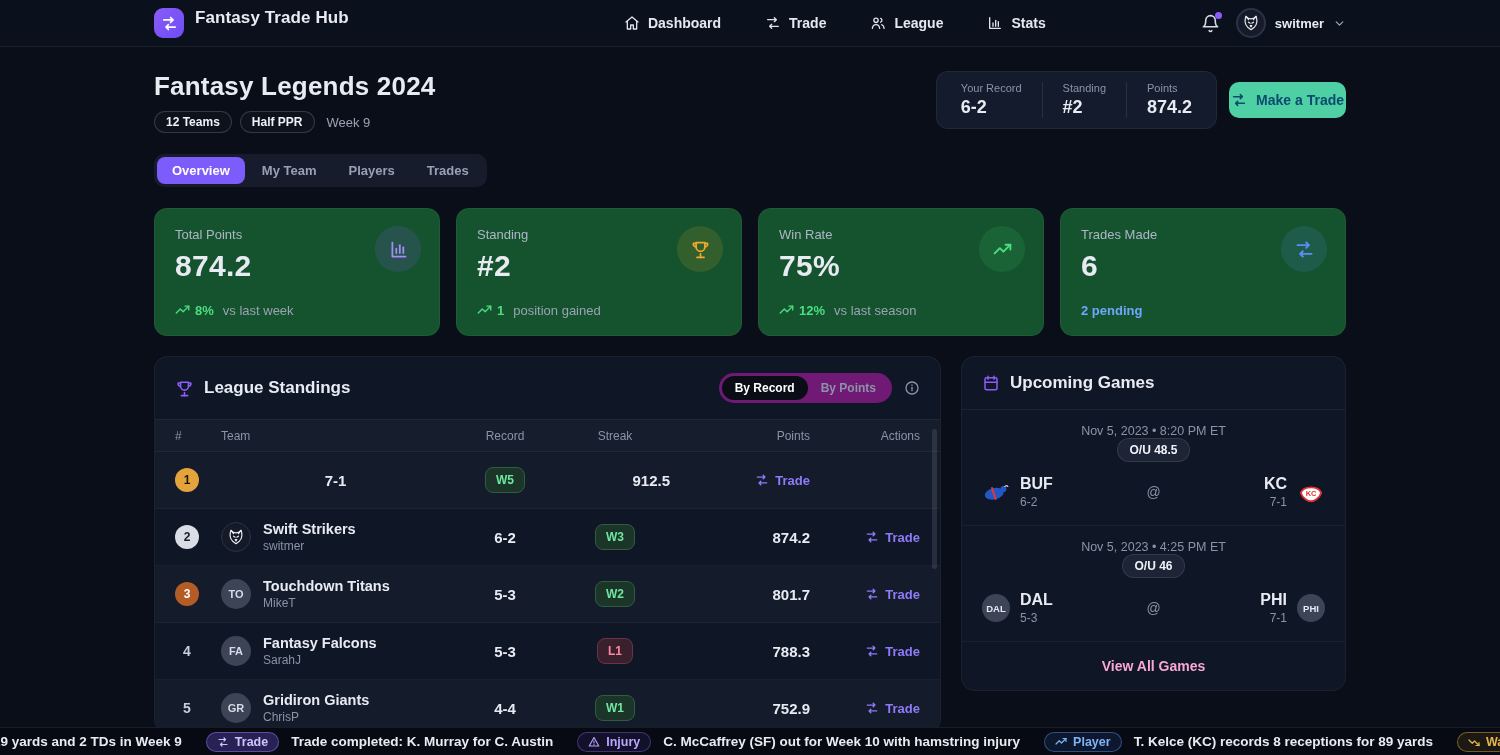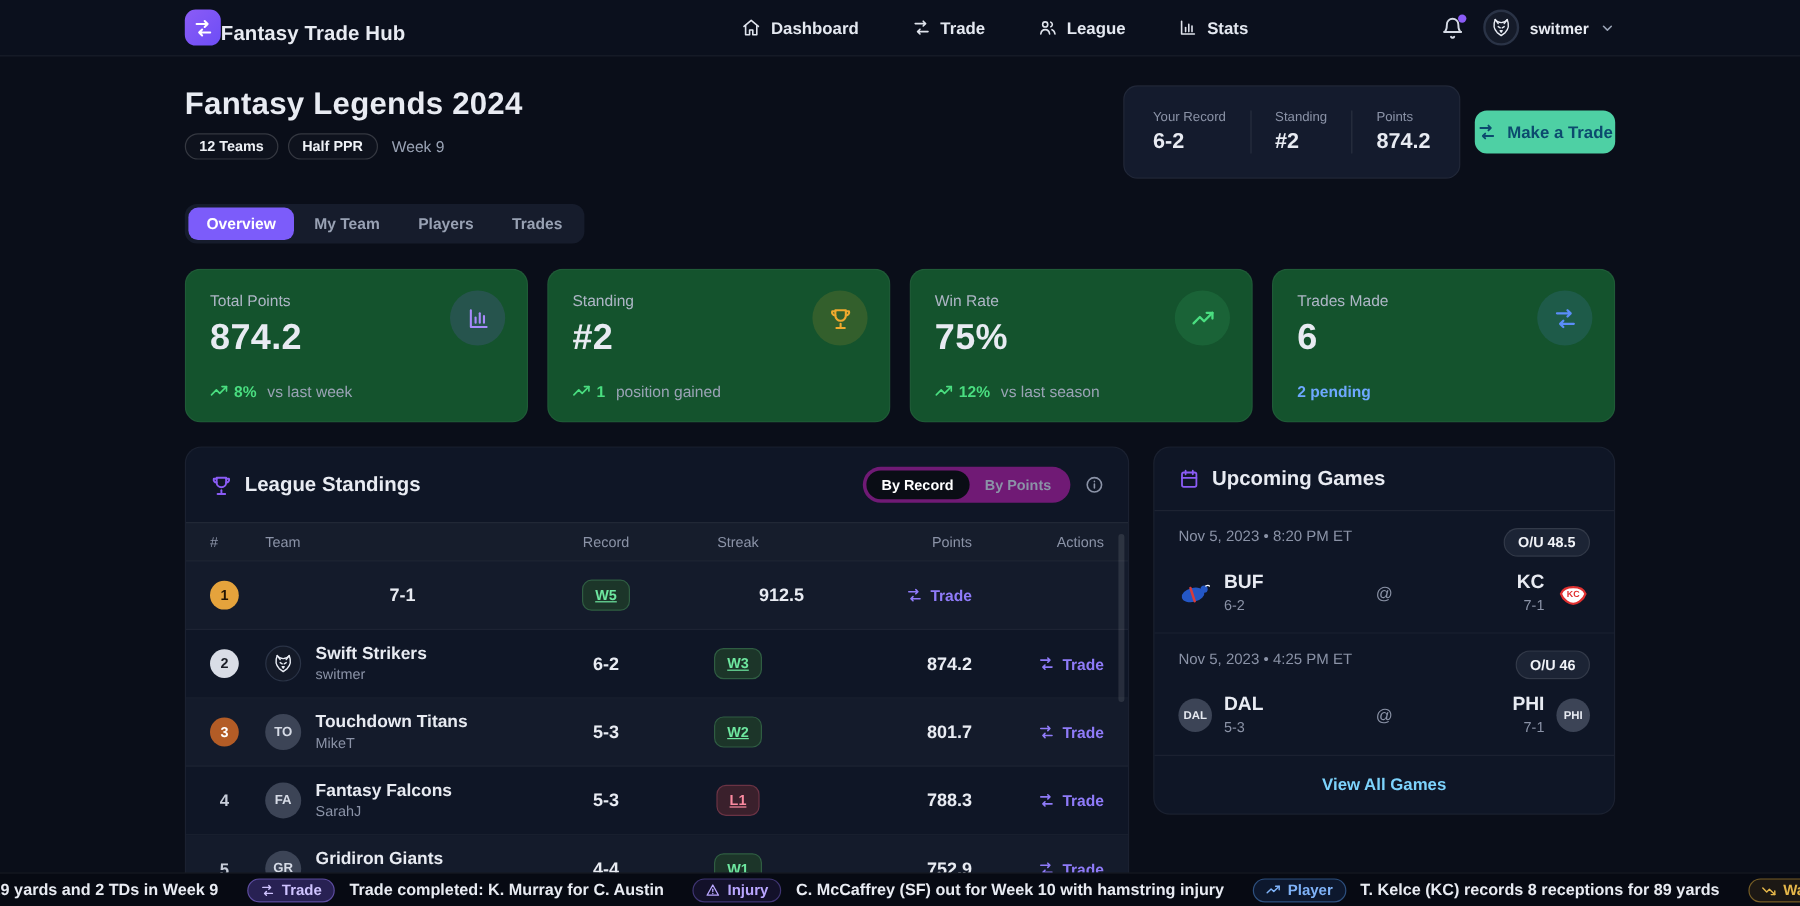--- a/index.html
+++ b/index.html
@@ -1,21 +1,21 @@
 <!DOCTYPE html>
 <html><head>
 <meta charset="utf-8">
 <style>
   * { margin:0; padding:0; box-sizing:border-box; }
   html,body { width:1500px; height:755px; background:#0a0e19; font-family:"Liberation Sans","DejaVu Sans",sans-serif; color:#e8ebf2; overflow:hidden; }
   .app { position:relative; width:1500px; height:755px; overflow:hidden; background:#0a0e19; }
 
   
   .navbar { height:47px; display:flex; align-items:center; padding:0 154px; border-bottom:1px solid rgba(255,255,255,.06); background:#0b101d; }
-  .brand { display:flex; align-items:flex-end; }
+  .brand { display:flex; align-items:flex-start; gap:11px; }
   .brand-logo { width:30px; height:30px; border-radius:9px; background:linear-gradient(135deg,#8b5cf6,#6d4df6); display:flex; align-items:center; justify-content:center; color:#fff; }
   .brand-name { font-size:17px; font-weight:800; letter-spacing:.1px; }
   .nav-links { display:flex; align-items:center; gap:44px; margin:0 auto; padding-left:120px;}
   .nav-link { display:flex; align-items:center; gap:8px; font-size:14px; font-weight:600; color:#e4e8f0; cursor:pointer; }
   .nav-link .ic { color:#dfe3ec; display:flex; }
   .nav-right { display:flex; align-items:center; gap:16px; }
   .bell-wrap { position:relative; display:flex; color:#d6dbe6; cursor:pointer; }
   .bell-dot { position:absolute; top:-2px; right:-2px; width:7px; height:7px; border-radius:50%; background:#8b5cf6; }
   .user-menu { display:flex; align-items:center; gap:9px; cursor:pointer; }
   .user-avatar { width:30px; height:30px; border-radius:50%; background:#151b29; border:2px solid #2a3346; display:flex; align-items:center; justify-content:center; }
@@ -23,21 +23,21 @@
   .chev { color:#9aa3b5; display:flex; }
 
   
   .main { padding:24px 154px 0; }
   .hero { display:flex; justify-content:space-between; align-items:flex-start; }
   .hero-title { font-size:26px; font-weight:800; letter-spacing:.2px; }
   .hero-badges { display:flex; align-items:center; gap:8px; margin-top:9px; }
   .pill-badge { border:1px solid rgba(255,255,255,.16); border-radius:999px; padding:3px 11px; font-size:12px; font-weight:700; color:#eef1f6; background:rgba(255,255,255,.02); }
   .week-label { font-size:13px; color:#9aa3b5; margin-left:4px; }
   .hero-right { display:flex; align-items:center; gap:12px; }
-  .record-box { display:flex; align-items:center; background:#141b2d; border:1px solid rgba(255,255,255,.06); border-radius:12px; padding:20px 4px; }
+  .record-box { display:flex; align-items:center; background:#141b2d; border:1px solid rgba(255,255,255,.06); border-radius:12px; padding:10px 4px; }
   .record-col { padding:0 20px; }
   .record-col + .record-col { border-left:1px solid rgba(255,255,255,.09); }
   .record-label { font-size:11px; color:#8b93a7; margin-bottom:3px; }
   .record-value { font-size:18px; font-weight:800; }
   .trade-btn { display:flex; align-items:center; gap:9px; background:#4ed0a4; color:#0c4a6e; border:none; border-radius:10px; height:36px; padding:0 2px; font-size:14px; font-weight:700; font-family:inherit; cursor:pointer; }
 
   
   .tabs { display:inline-flex; align-items:center; background:#161c2c; border-radius:10px; padding:3px; margin-top:21px; gap:2px; }
   .tab { font-size:13px; font-weight:600; color:#98a1b3; padding:6px 15px; border-radius:8px; cursor:pointer; }
   .tab.active { background:#7c5cfa; color:#fff; }
@@ -84,47 +84,47 @@
   .rank-plain  { background:transparent; color:#c7cdd9; font-size:14px; font-weight:600; }
   .team-cell { display:flex; align-items:center; gap:12px; }
   .team-avatar { width:30px; height:30px; border-radius:50%; flex:0 0 30px; display:flex; align-items:center; justify-content:center; overflow:hidden; }
   .av-blue { background:#3aa0e8; }
   .av-dark { background:#141a28; border:1px solid #2a3346; }
   .av-initials { background:#3c4456; color:#d6dbe6; font-size:11px; font-weight:700; }
   .team-name { font-size:14.5px; font-weight:700; }
   .team-owner { font-size:12px; color:#8b93a7; margin-top:2px; }
   .rec-cell { text-align:center; font-size:15px; font-weight:700; }
   .streak-cell { display:flex; justify-content:center; }
-  .streak-pill { font-size:12px; font-weight:700; padding:5px 10px; border-radius:8px;text-decoration:underline; }
+  .streak-pill { font-size:12px; font-weight:700; padding:5px 10px; border-radius:8px; }
   .streak-win  { background:#1c3529; border:1px solid #2f5d42; color:#6ee7a0; }
   .streak-loss { background:#3a202c; border:1px solid #6b3344; color:#fb8aa0; }
   .pts-cell { text-align:right; font-size:15px; font-weight:800; }
   .action-cell { display:flex; justify-content:flex-end; }
   .trade-link { display:flex; align-items:center; gap:6px; color:#8f7bf9; font-size:13px; font-weight:700; cursor:pointer; }
   .scroll-thumb { position:absolute; right:3px; top:72px; width:5px; height:140px; border-radius:3px; background:rgba(255,255,255,.10); }
 
   
   .games-panel { width:385px; flex:0 0 385px; }
   .games-header { border-bottom:1px solid rgba(255,255,255,.06); }
   .game-block { padding:14px 20px 16px; border-bottom:1px solid rgba(255,255,255,.05); }
-  .game-top { display:flex; justify-content:space-between; }
+  .game-top { display:flex; align-items:center; justify-content:space-between;flex-direction:column; }
   .game-date { font-size:12.5px; color:#8b93a7; }
   .ou-pill { background:#1c2435; border:1px solid rgba(255,255,255,.10); border-radius:999px; padding:4px 11px; font-size:12px; font-weight:700; color:#f0f2f7; }
   .game-teams { display:grid; grid-template-columns:1fr auto 1fr; align-items:center; margin-top:13px; }
   .team-side { display:flex; align-items:center; gap:10px; }
   .team-side.right { justify-content:flex-end; }
   .t-col { display:flex; flex-direction:column; }
   .t-col.end { align-items:flex-end; }
   .t-abbr { font-size:16px; font-weight:800; }
   .t-rec { font-size:12px; color:#8b93a7; margin-top:2px; }
   .at-sym { font-size:14px; color:#8b93a7; }
   .team-logo { width:28px; height:28px; border-radius:50%; display:flex; align-items:center; justify-content:center; overflow:hidden; }
   .logo-circle { background:#3c4456; color:#e7eaf1; font-size:9.5px; font-weight:700; }
   .games-footer { padding:15px; text-align:center; }
-  .view-all { color:#7dd3fc; font-size:14px; font-weight:700; cursor:pointer; }
+  .view-all { color:#f9a8d4; font-size:14px; font-weight:700; cursor:pointer; }
 
   
   .ticker { position:absolute; left:0; right:0; bottom:0; height:28px; background:#070a13; border-top:1px solid rgba(255,255,255,.08); display:flex; align-items:center; gap:24px; white-space:nowrap; overflow:hidden; font-size:13.5px; font-weight:600; color:#e8ebf2; }
   .ticker-lead { margin-left:-7px; }
   .ticker-item { display:flex; align-items:center; gap:12px; }
   .tk-badge { display:flex; align-items:center; gap:6px; padding:2px 10px; border-radius:999px; font-size:12.5px; font-weight:700; }
   .tk-trade  { background:rgba(124,92,250,.28); border:1px solid rgba(160,130,255,.45); color:#cfc3ff; }
   .tk-injury { background:rgba(124,92,250,.10); border:1px solid rgba(150,120,255,.35); color:#b9a6ff; }
   .tk-player { background:rgba(59,130,246,.12); border:1px solid rgba(96,165,250,.40); color:#7fb2f7; }
   .tk-waiver { background:rgba(217,160,32,.10); border:1px solid rgba(230,180,60,.45); color:#e5b74a; }

